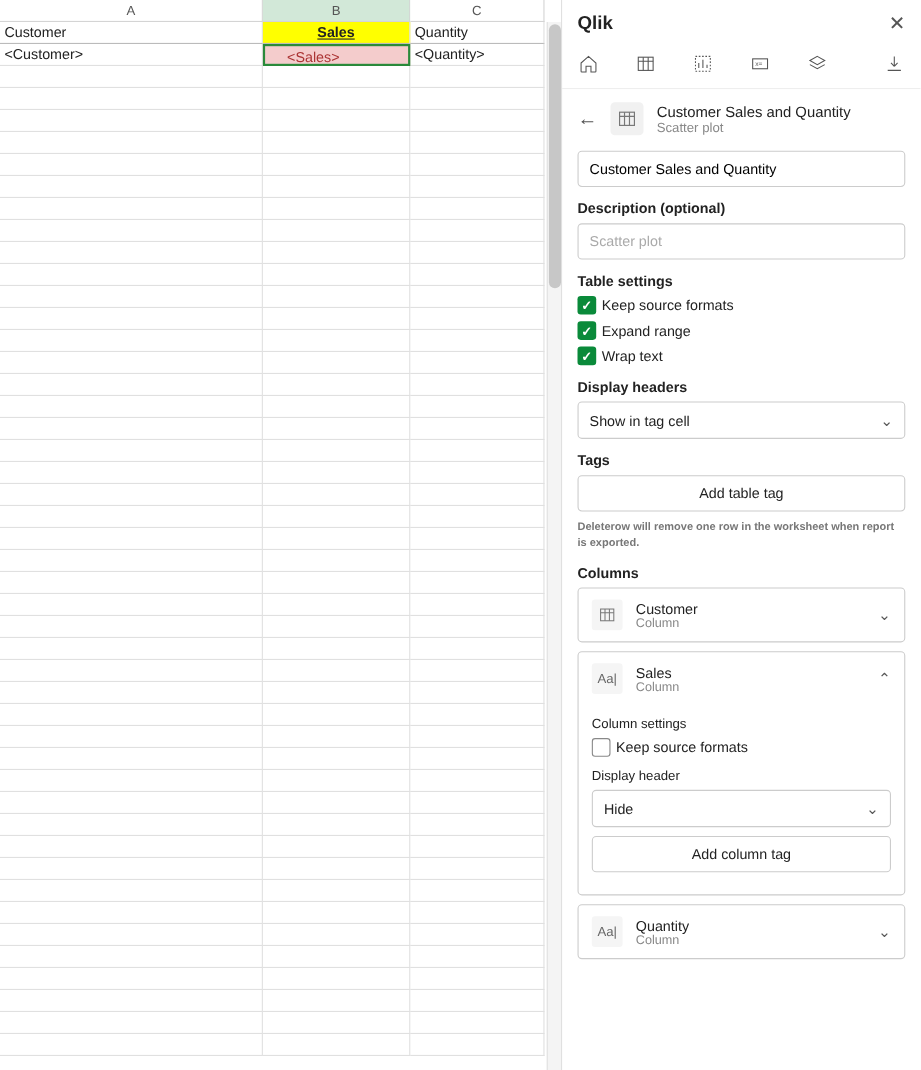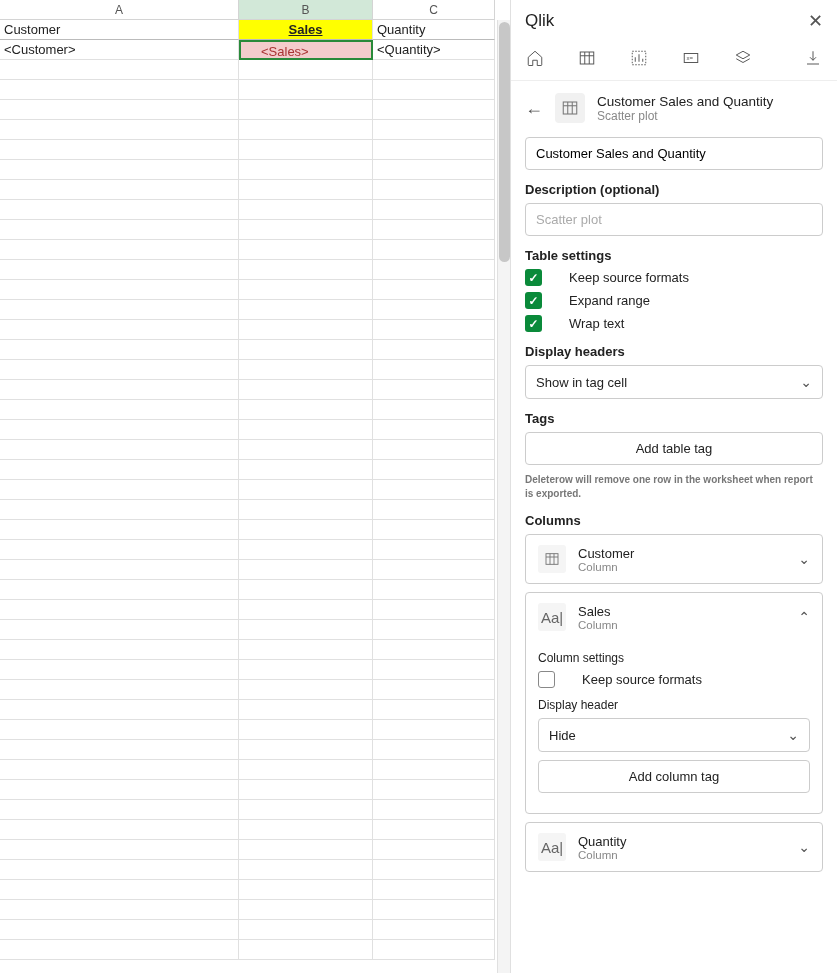--- a/index.html
+++ b/index.html
@@ -14,45 +14,45 @@
 .colB { width: 134px; }
 .colC { width: 122px; }
 .h-customer { border-bottom: 1px solid #bbb; }
 .h-sales { background: #ffff00; text-align: center; text-decoration: underline; font-weight: bold; border-bottom: 1px solid #bbb; }
 .h-qty { border-bottom: 1px solid #bbb; }
 .v-sales { background: #f4cccc; color: #a33; border: 2px solid #2a8a3a; position: relative; padding-left: 20px; }
 .scrollbar { position: absolute; right: 0; top: 20px; bottom: 0; width: 13px; background: #f4f4f4; border-left: 1px solid #e0e0e0; }
 .scroll-thumb { width: 11px; height: 240px; background: #c7c7c7; border-radius: 6px; margin: 2px auto 0; }
 .panel { flex: 1; border-left: 1px solid #e0e0e0; display: flex; flex-direction: column; background: #fff; }
 .panel-header { display: flex; align-items: center; justify-content: space-between; padding: 10px 14px 8px; }
-.panel-title { font-size: 17px; font-weight: 400; text-align: right; }
+.panel-title { font-size: 17px; font-weight: 700; text-align: right; }
 .close-x { font-size: 18px; color: #555; cursor: pointer; }
 .toolbar { display: flex; gap: 32px; padding: 8px 14px 12px; border-bottom: 1px solid #eee; }
 .tool-ico { width: 20px; height: 20px; color: #555; display: flex; align-items: center; justify-content: center; cursor: pointer; }
 .tool-ico svg { width: 18px; height: 18px; stroke: #555; fill: none; stroke-width: 1.3; }
 .content { flex: 1; overflow-y: auto; padding: 12px 14px 20px; }
 .crumb { display: flex; align-items: center; gap: 12px; margin-bottom: 14px; }
 .back-arrow { font-size: 18px; color: #555; cursor: pointer; }
 .crumb-ico { width: 30px; height: 30px; background: #f1f1f1; border-radius: 4px; display: flex; align-items: center; justify-content: center; }
 .crumb-txt .main { font-size: 13.5px; font-weight: 500; }
 .crumb-txt .sub { font-size: 12px; color: #888; }
 .label { font-size: 13px; font-weight: 600; margin: 12px 0 6px; }
 .input, .select, .btn-outline { width: 100%; padding: 8px 10px; border: 1px solid #ccc; border-radius: 4px; font-size: 13px; background: #fff; font-family: inherit; }
 .input::placeholder { color: #aaa; }
 .select { display: flex; justify-content: space-between; align-items: center; cursor: pointer; }
 .btn-outline { text-align: center; cursor: pointer; margin-bottom: 8px; }
-.check-row { display: flex; align-items: center; gap: 27px; margin: 6px 0; }
+.check-row { display: flex; align-items: center; gap: 5px; margin: 6px 0; }
 .chk { width: 17px; height: 17px; border-radius: 3px; display: flex; align-items: center; justify-content: center; cursor: pointer; }
 .chk.on { background: #0a8a3a; }
 .chk.off { border: 1.5px solid #888; }
 .chk.on::after { content: "✓"; color: #fff; font-size: 12px; font-weight: bold; }
 .hint { font-size: 10px; color: #777; line-height: 1.4; margin: 4px 0 10px; font-weight: bold; }
 .card { border: 1px solid #ccc; border-radius: 4px; margin-bottom: 8px; }
 .card-hd { display: flex; align-items: center; padding: 10px 12px; gap: 12px; cursor: pointer; }
-.card-ico { width: 28px; height: 28px; background: #f5f5f5; border-radius: 3px; display: flex; align-items: center; justify-content: center; font-size: 15px; color: #666; }
+.card-ico { width: 28px; height: 28px; background: #f5f5f5; border-radius: 3px; display: flex; align-items: center; justify-content: center; font-size: 12px; color: #666; }
 .card-txt { flex: 1; }
 .card-txt .main { font-size: 13px; font-weight: 500; }
 .card-txt .sub { font-size: 11.5px; color: #888; }
 .chev { font-size: 14px; color: #555; }
 .card-body { padding: 0 12px 12px; }
 .sub-label { font-size: 12px; font-weight: 400; margin: 10px 0 6px; }
 .card-body .select, .card-body .btn-outline { width: 100%; }
 </style>
 </head>
 <body>

